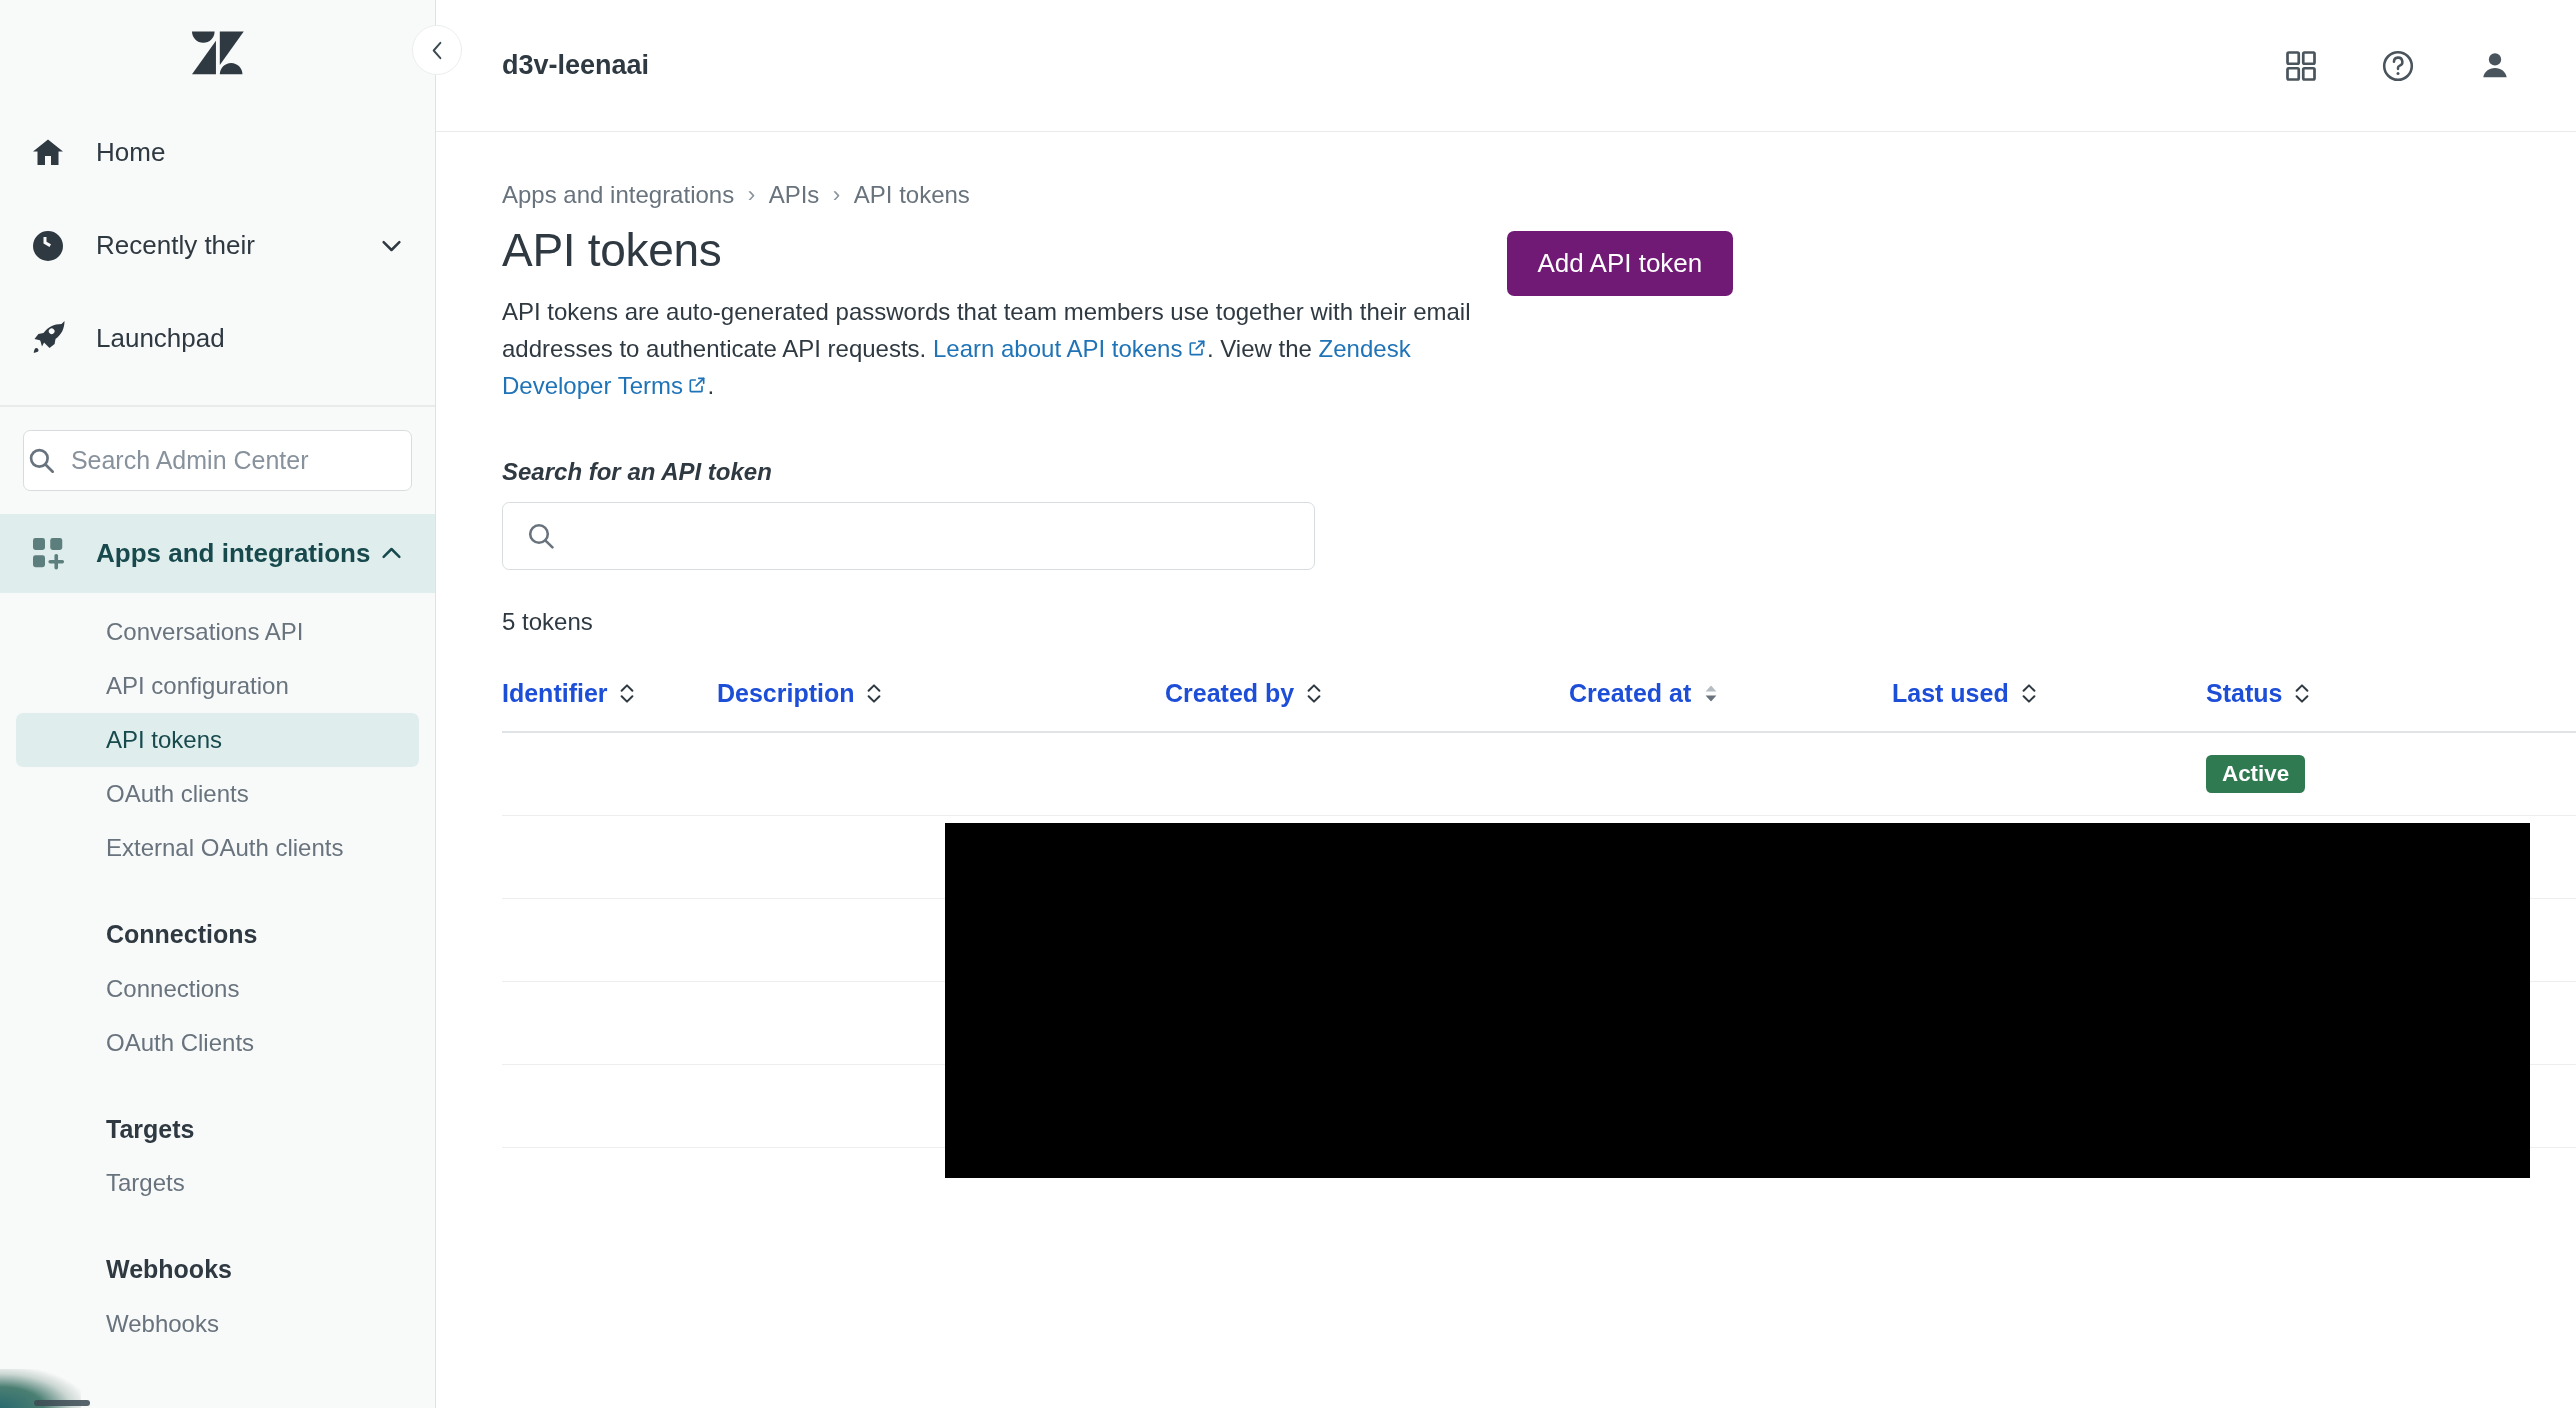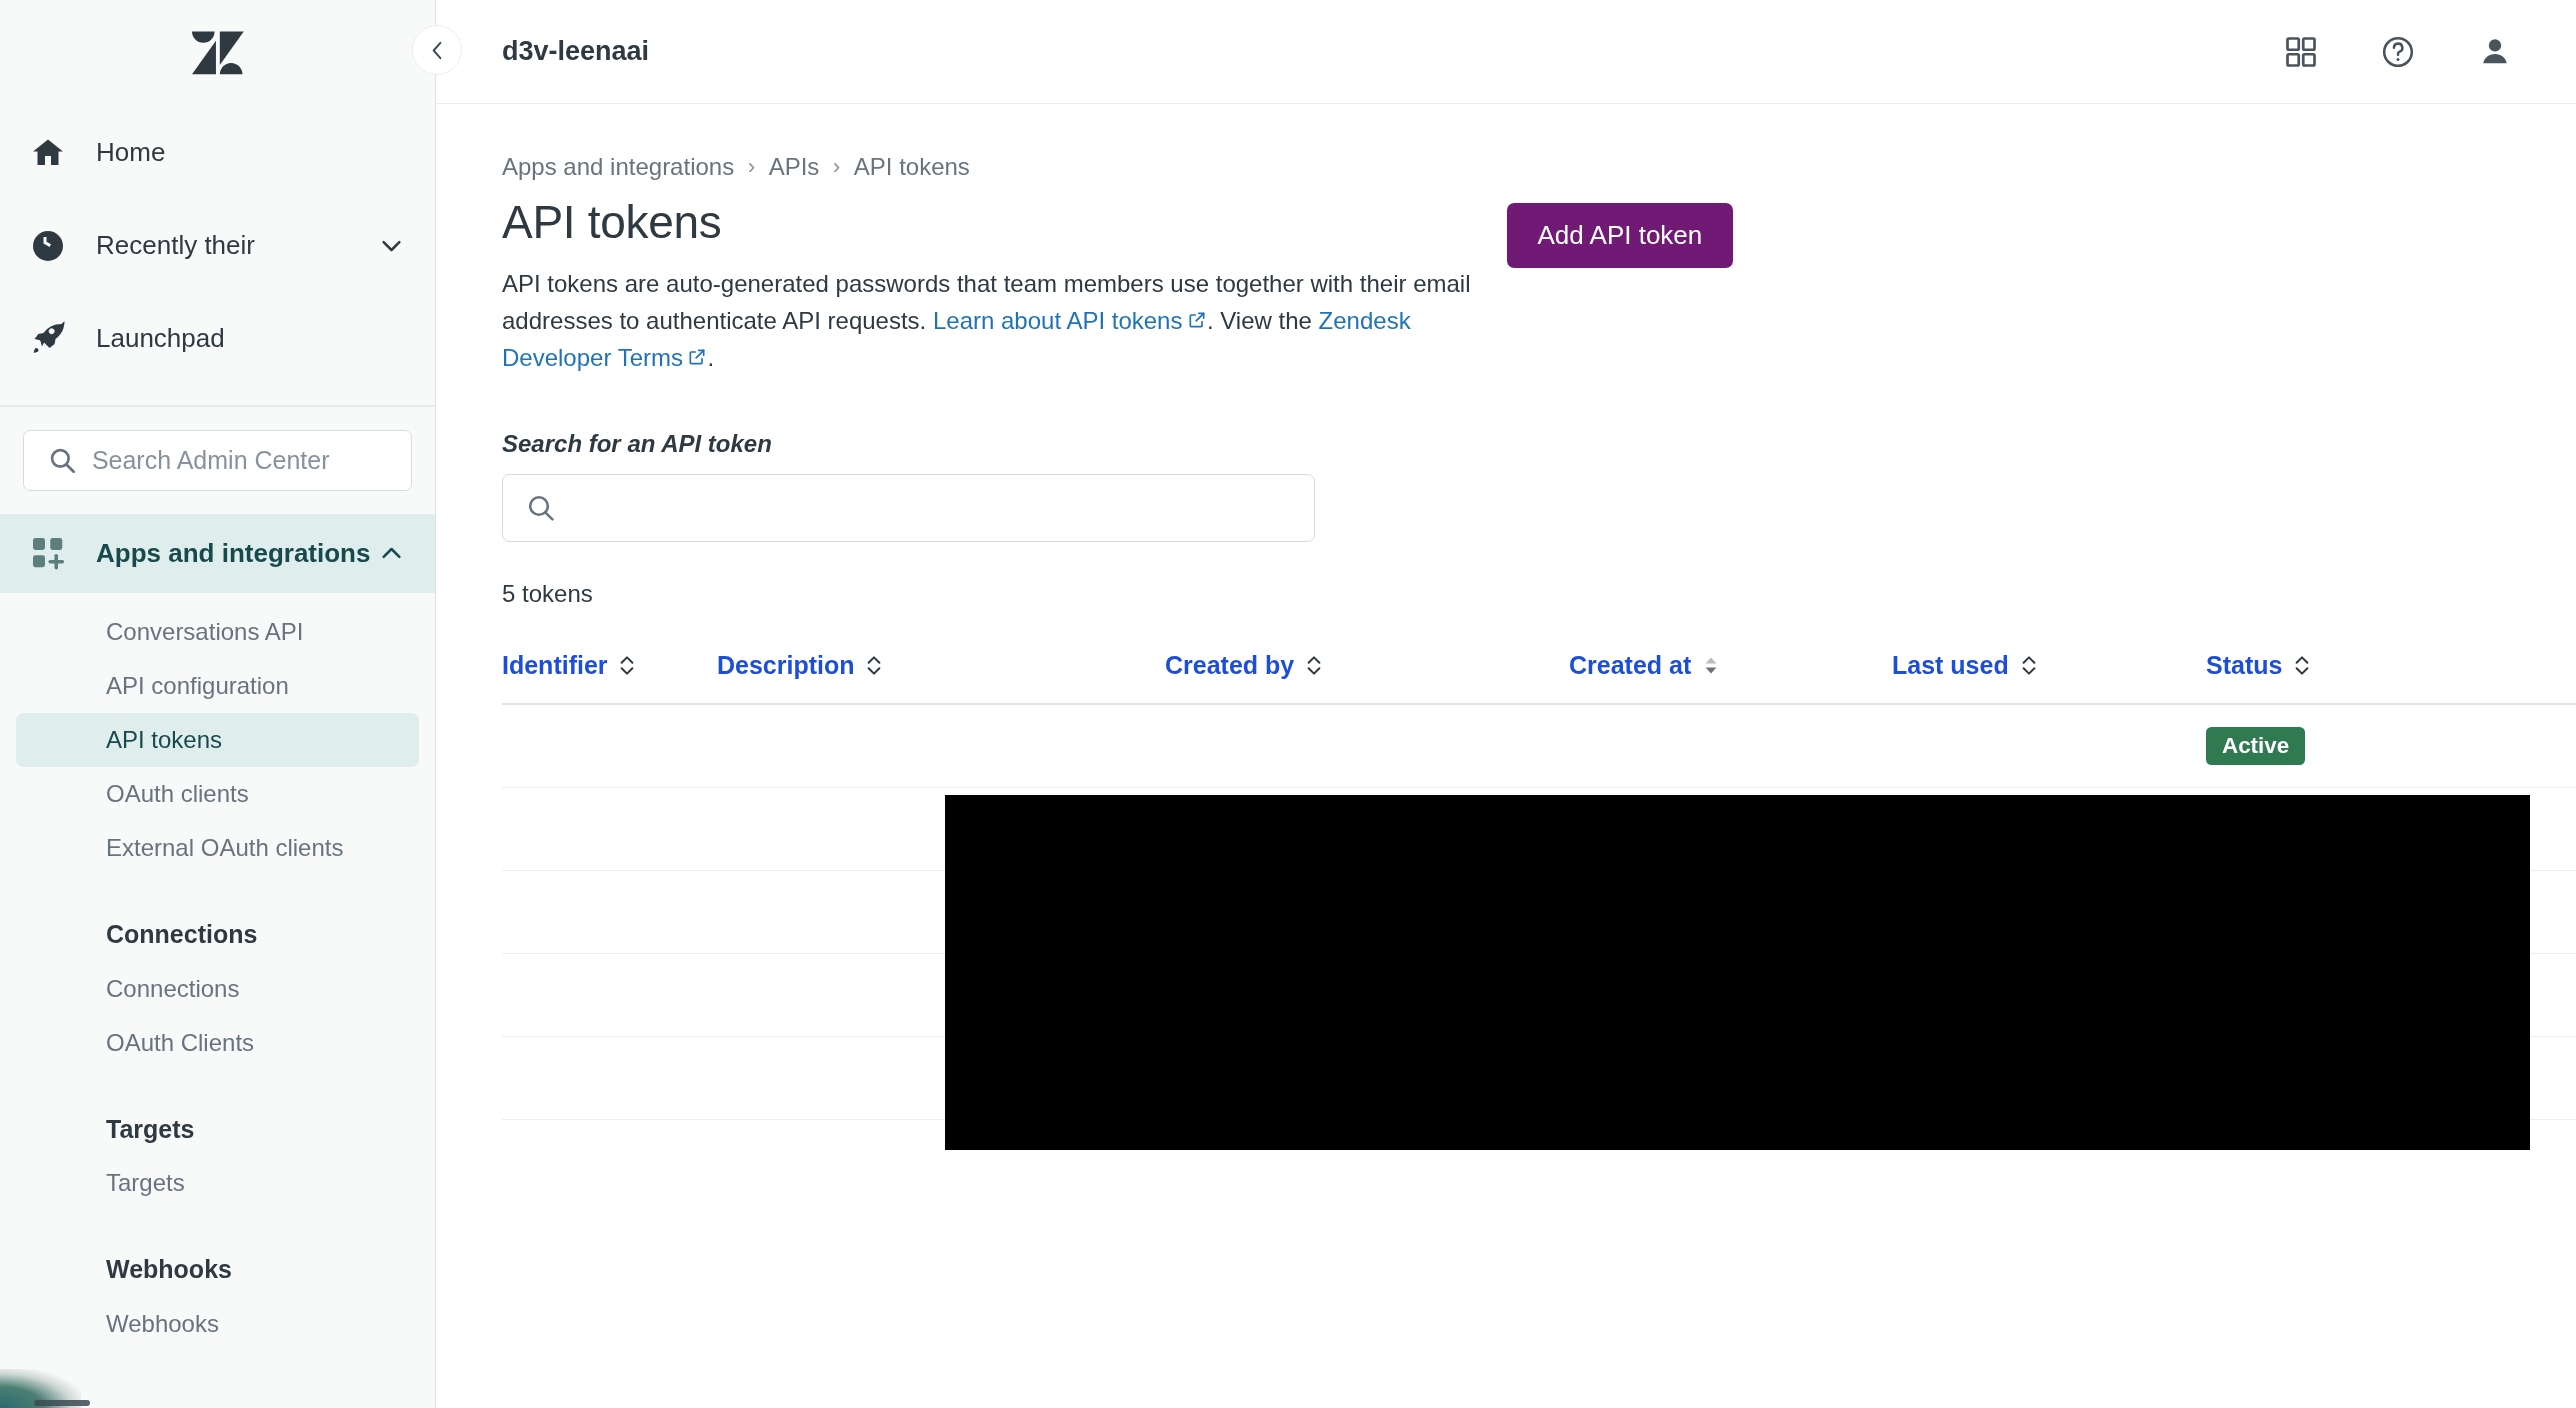--- a/index.html
+++ b/index.html
@@ -54,21 +54,21 @@
   .divider { height: 1.8px; background: #e9ebeb; width: 100%; }
 
   
   .search-wrap { padding: 23px 23px 23px 23px; }
   .search-box {
     height: 61px;
     border: 1.8px solid #d8dcde;
     border-radius: 7.2px;
     background: #ffffff;
     display: flex; align-items: center;
-    padding: 0 23px;
+    padding: 0 2px;
   }
   .search-box .mag { width: 30.5px; height: 30.5px; color: #68737d; flex: 0 0 30.5px; }
   .search-box .mag svg { width: 30.5px; height: 30.5px; display: block; }
   .search-box input {
     border: 0; outline: 0; background: transparent;
     font-family: "Liberation Sans", sans-serif;
     font-size: 25px; color: #2f3941;
     margin-left: 14.4px; width: 100%;
   }
   .search-box input::placeholder { color: #87929d; }
@@ -133,21 +133,21 @@
     display: flex; align-items: center; justify-content: center;
     z-index: 30;
     cursor: pointer;
   }
   .collapse-btn svg { width: 23px; height: 23px; color: #3c4a52; display:block; }
 
   
   .main { flex: 1 1 auto; height: 1408px; background: #ffffff; position: relative; overflow: hidden; }
 
   .topbar {
-    height: 104px;
+    height: 132px;
     border-bottom: 1.8px solid #e9ebeb;
     display: flex; align-items: center;
     padding: 0 41px 0 66px;
   }
   .topbar-title { font-size: 27px; font-weight: bold; color: #2f3941; }
   .topbar-actions { margin-left: auto; display: flex; align-items: center; gap: 56px; padding-right: 20px; }
   .tb-ico { width: 41px; height: 41px; color: #49545c; cursor: pointer; display: flex; align-items: center; justify-content: center; }
   .tb-ico svg { width: 36px; height: 36px; display: block; }
 
   .content { padding: 0 0 0 0; position: relative; }

